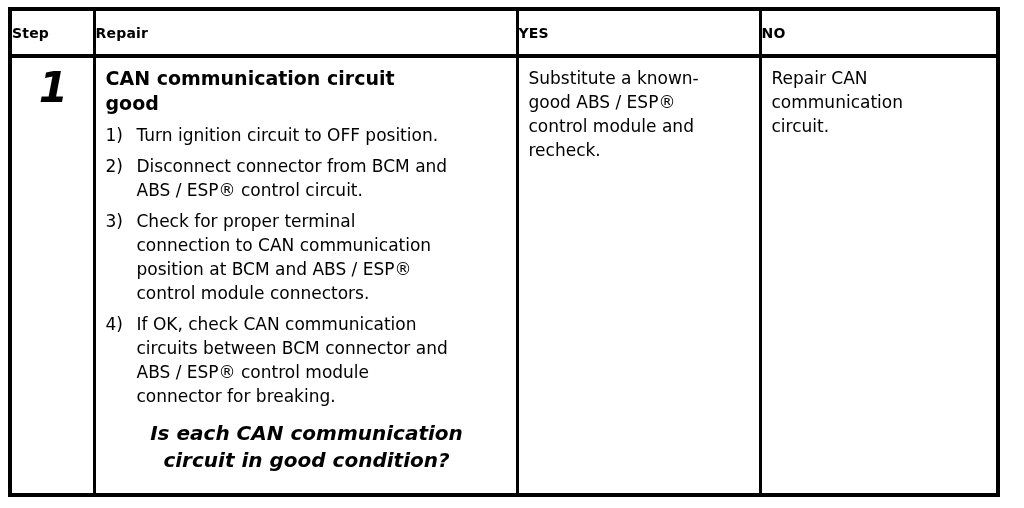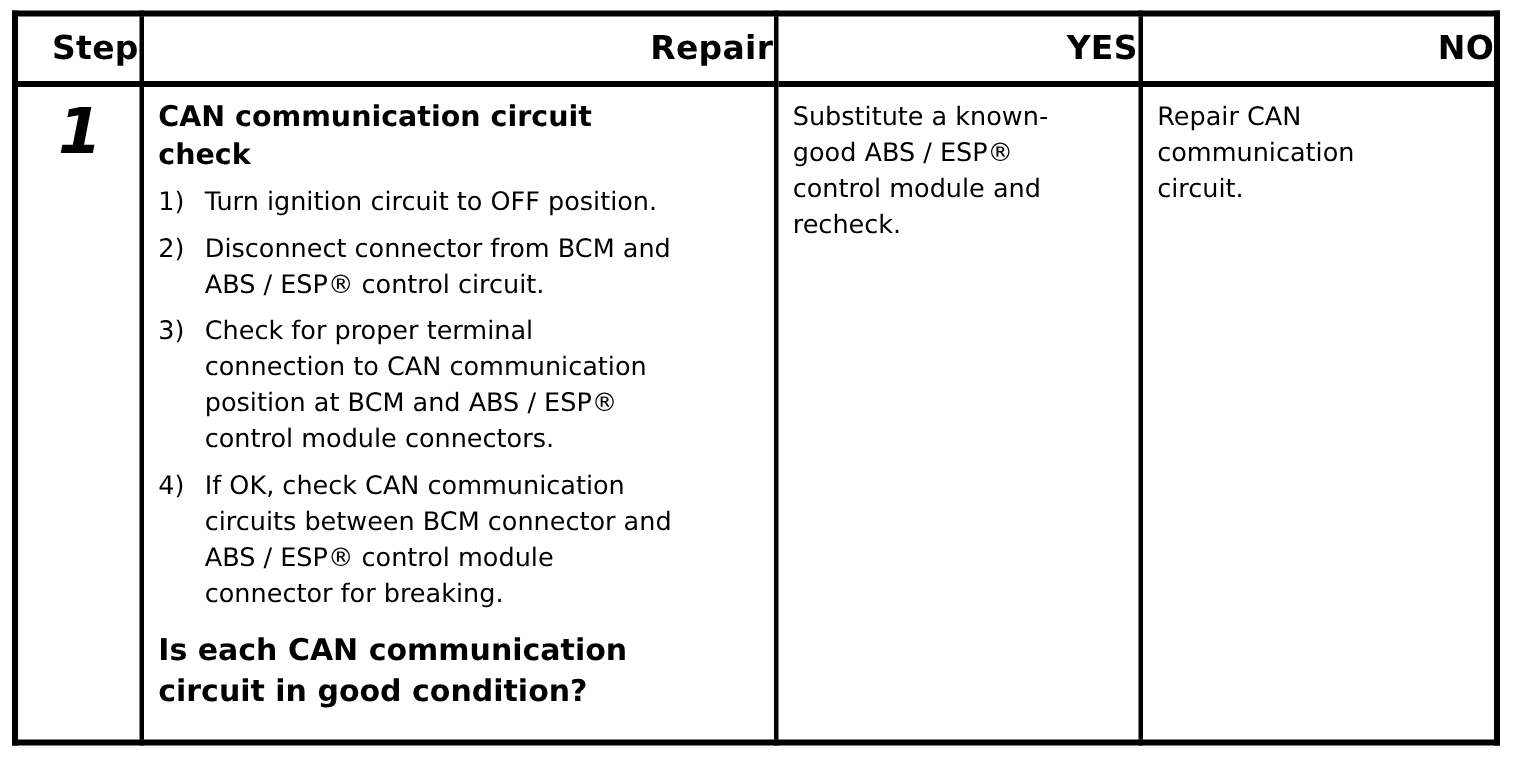--- a/index.html
+++ b/index.html
@@ -27,23 +27,23 @@
     background: #ffffff;
   }
   table.diag, table.diag th, table.diag td {
     border: 3px solid #000000;
   }
   table.diag {
     border-width: 4px;
   }
   table.diag tr.header-row th {
     height: 47px;
-    font-size: 22px;
+    font-size: 14px;
     font-weight: bold;
-    text-align: right;
+    text-align: left;
     vertical-align: middle;
     border-bottom-width: 4px;
     letter-spacing: 0.2px;
   }
   table.diag td {
     vertical-align: top;
     padding: 8px 8px 8px 10px;
     font-size: 17px;
     line-height: 24px;
   }
@@ -74,21 +74,23 @@
     flex: 0 0 31px;
   }
   .action-item .txt {
     white-space: pre-line;
   }
   .action-question {
     margin-top: 12px;
     font-size: 20px;
     line-height: 27px;
     font-weight: bold;
+    font-style: italic;
     white-space: pre-line;
+    text-align: center;
   }
   .result-text {
     white-space: pre-line;
   }
 </style>
 </head>
 <body>
 
 <div class="page">
   <table class="diag">
@@ -104,21 +106,21 @@
       <th>Repair</th>
       <th>YES</th>
       <th>NO</th>
     </tr>
     <tr>
       <td class="step-cell">
         <span class="step-num">1</span>
       </td>
       <td>
         <div class="action-title">CAN communication circuit
-check</div>
+good</div>
         <div class="action-list">
           <div class="action-item">
             <span class="num">1)</span>
             <span class="txt">Turn ignition circuit to OFF position.</span>
           </div>
           <div class="action-item">
             <span class="num">2)</span>
             <span class="txt">Disconnect connector from BCM and
 ABS / ESP® control circuit.</span>
           </div>

